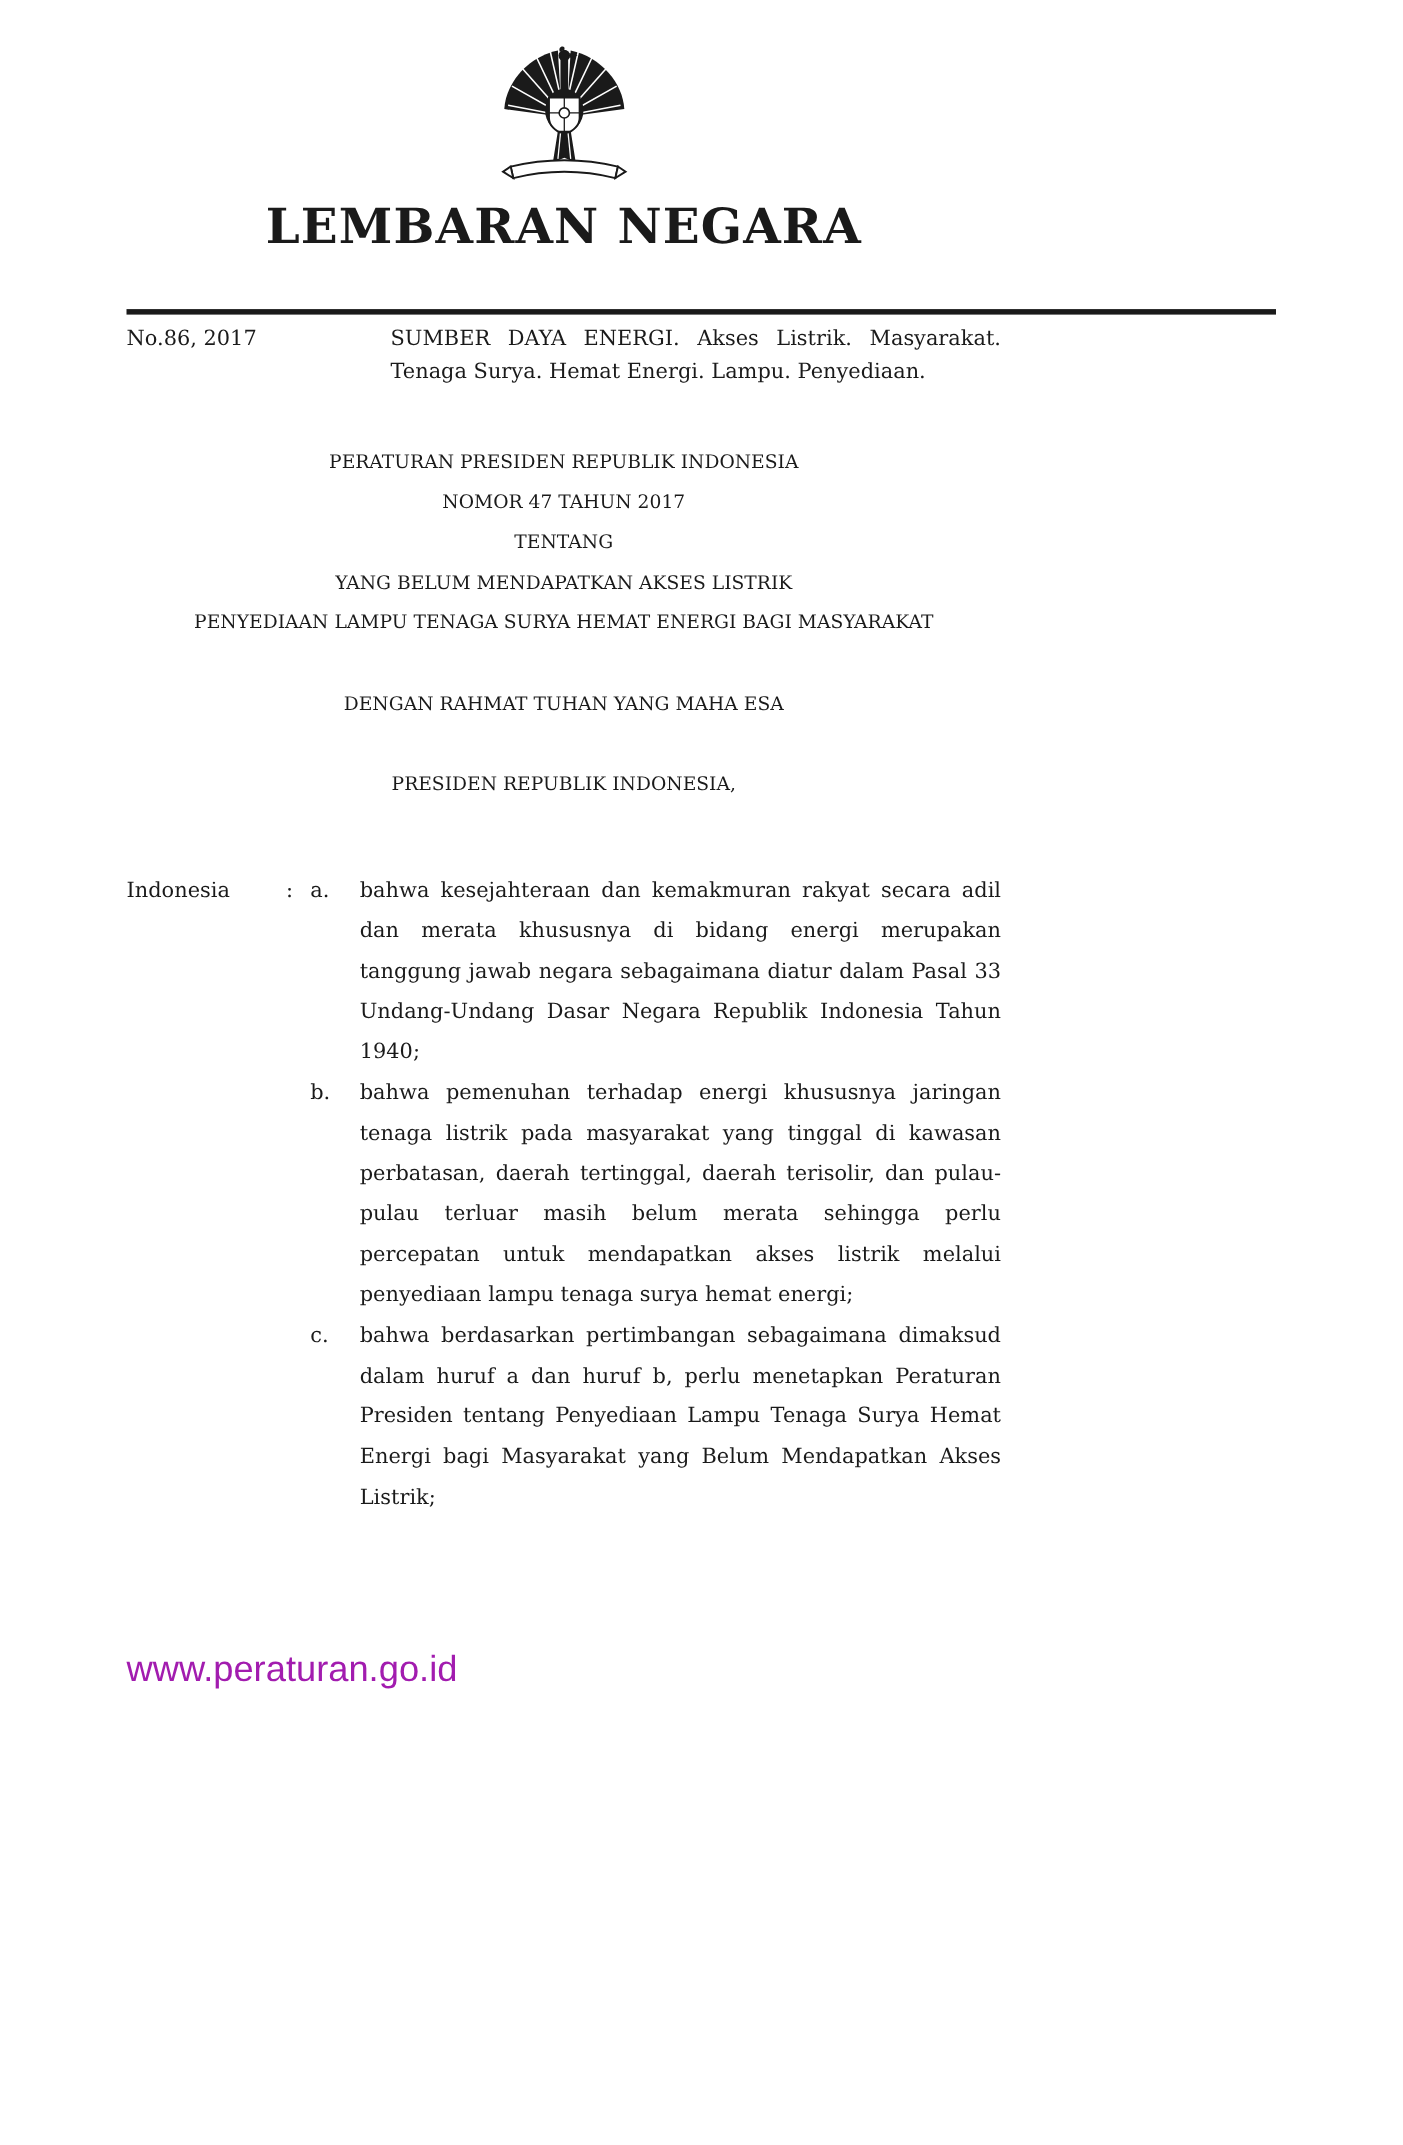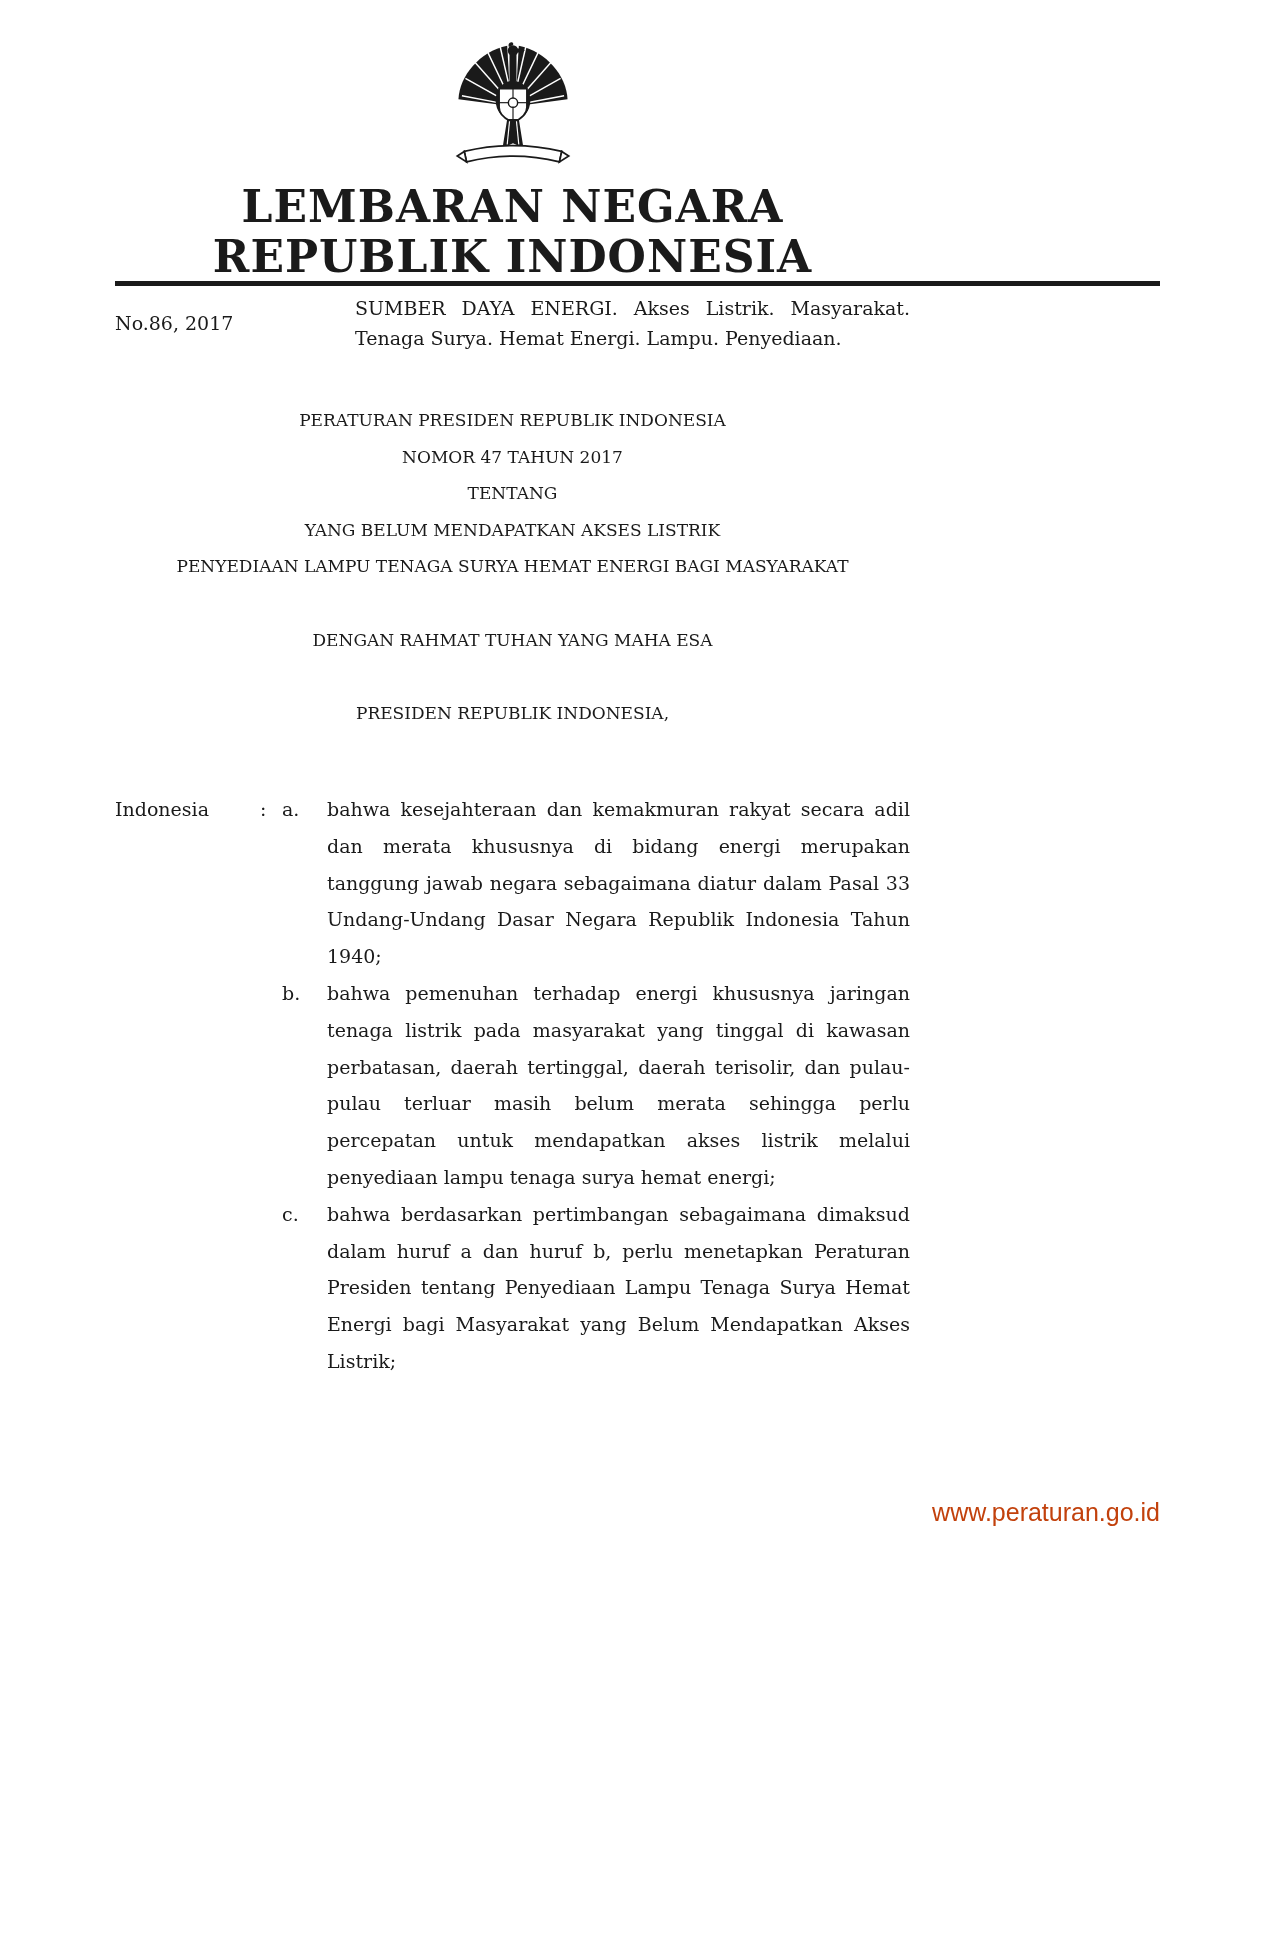--- a/index.html
+++ b/index.html
@@ -14,21 +14,21 @@
 
   .emblem { position: absolute; top: 40px; left: 115px; width: 795px; display: flex; justify-content: center; }
 
   .masthead {
     position: absolute; top: 182px; left: 115px; width: 795px;
     text-align: center; font-weight: bold; font-size: 44px; line-height: 50px; letter-spacing: 1px;
   }
 
   .rule { position: absolute; top: 281px; left: 115px; width: 1045px; height: 5px; background: #1a1a1a; }
 
-  .header-row { position: absolute; top: 293px; left: 115px; width: 795px; display: flex; font-size: 19px; line-height: 30px; align-items: center; }
+  .header-row { position: absolute; top: 293px; left: 115px; width: 795px; display: flex; font-size: 19px; line-height: 30px; }
   .doc-number { flex: 0 0 240px; }
   .subject { flex: 1; text-align: justify; text-justify: inter-word; }
 
   .title-block {
     position: absolute; top: 402px; left: 115px; width: 795px;
     text-align: center; font-size: 17px; line-height: 36.6px;
   }
   .title-line { white-space: nowrap; }
   .spacer { height: 36.6px; }
 
@@ -38,22 +38,22 @@
   }
   .c-label { flex: 0 0 145px; }
   .c-colon { flex: 0 0 22px; }
   .c-items { flex: 1; }
   .c-item { display: flex; }
   .c-letter { flex: 0 0 45px; }
   .c-text { flex: 1; text-align: justify; text-justify: inter-word; }
 
   .footer {
     position: absolute; top: 1498px; left: 115px; width: 1045px;
-    text-align: right; font-family: "Liberation Sans", sans-serif;
-    font-size: 25px; color: #c2410c;
+    text-align: left; font-family: "Liberation Sans", sans-serif;
+    font-size: 33px; color: #a21caf;
   }
 </style>
 </head>
 <body>
 
 <div class="page">
 
   <div class="emblem">
     <svg viewBox="0 0 220 224" width="128" height="130" aria-hidden="true">
 
@@ -91,21 +91,20 @@
       </g>
 
       <path d="M26 192 Q110 172 194 192 L190 210 Q110 190 30 210 Z" fill="#ffffff" stroke="#1a1a1a" stroke-width="3"></path>
       <path d="M26 192 L14 200 L30 210 Z" fill="#ffffff" stroke="#1a1a1a" stroke-width="3"></path>
       <path d="M194 192 L206 200 L190 210 Z" fill="#ffffff" stroke="#1a1a1a" stroke-width="3"></path>
     </svg>
   </div>
 
   <div class="masthead">
     <div>LEMBARAN NEGARA</div>
-    <div>REPUBLIK INDONESIA</div>
   </div>
 
   <div class="rule"></div>
 
   <div class="header-row">
     <div class="doc-number">No.86, 2017</div>
     <div class="subject">SUMBER DAYA ENERGI. Akses Listrik. Masyarakat. Tenaga Surya. Hemat Energi. Lampu. Penyediaan.</div>
   </div>
 
   <div class="title-block">

